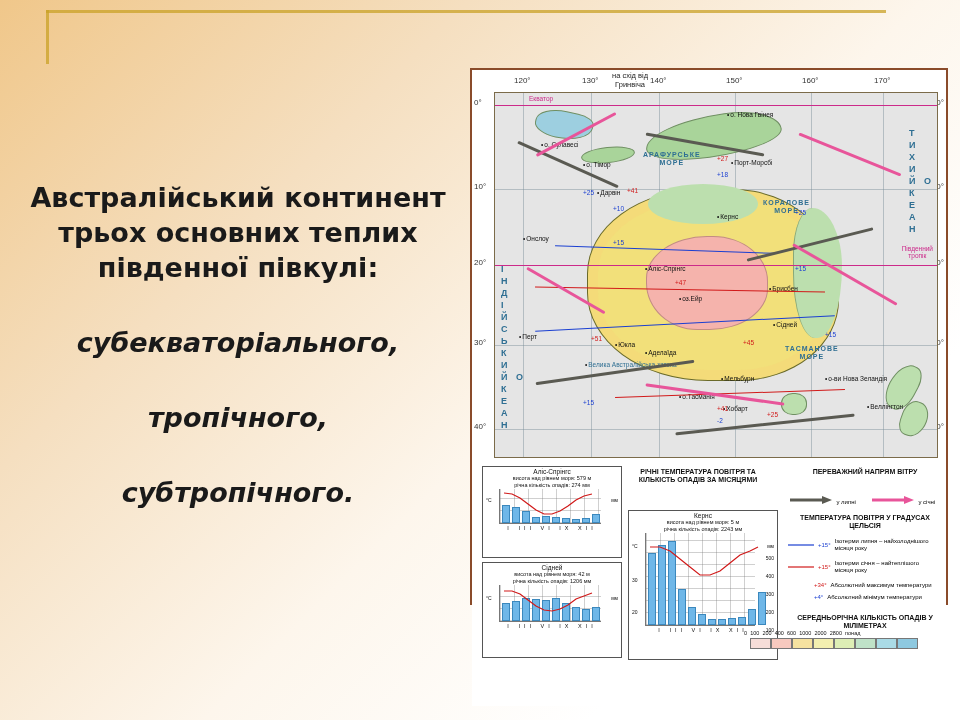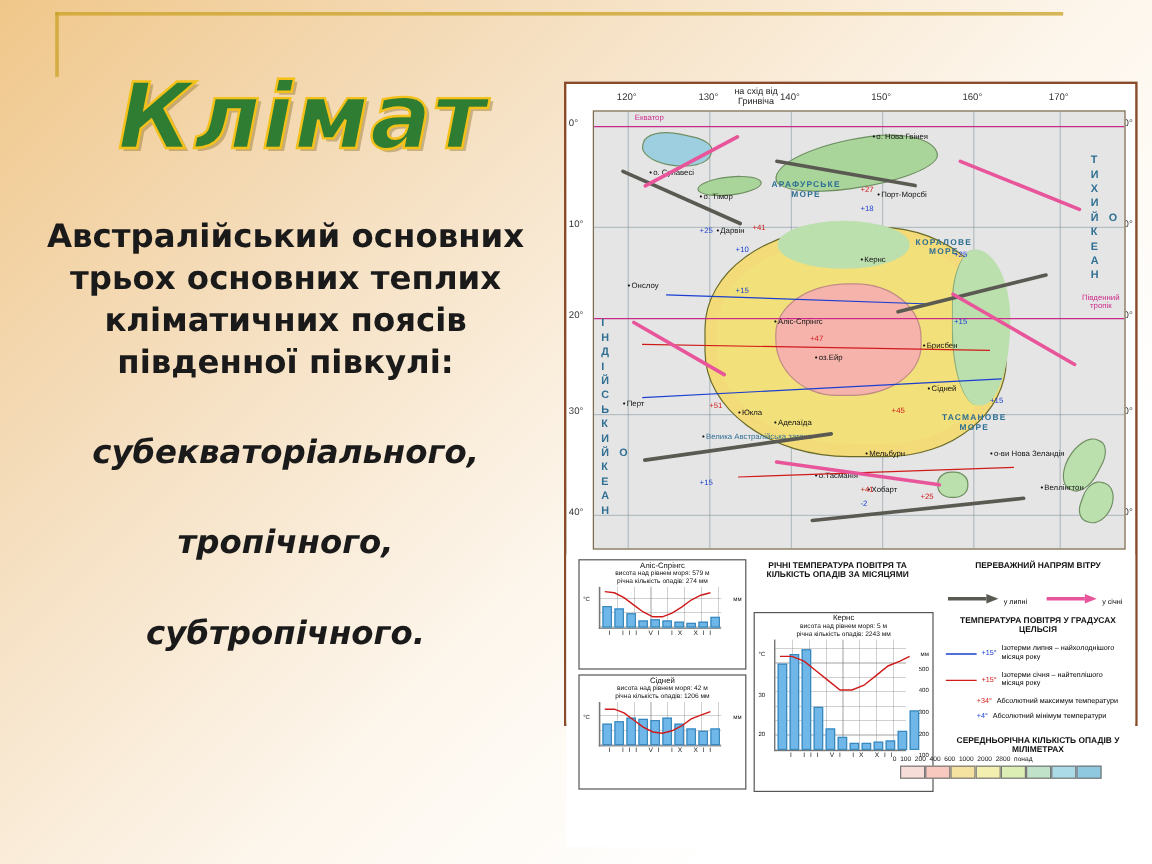--- a/index.html
+++ b/index.html
@@ -396,26 +396,24 @@
   }
 </style>
 </head>
 <body>
 
 <div class="slide">
 
   <div class="frame-top"></div>
   <div class="frame-left"></div>
 
-  <div class="title">Клімат</div>
 
   <div class="body-text">
-    <div>Австралійський основних</div>
+    <div>Австралійський континент</div>
     <div>трьох основних теплих</div>
-    <div>кліматичних поясів</div>
     <div>південної півкулі:</div>
     <div class="italic">субекваторіального,</div>
     <div class="italic">тропічного,</div>
     <div class="italic">субтропічного.</div>
   </div>
 
   <div class="map-wrap">
 
     <div class="map-top">
 

